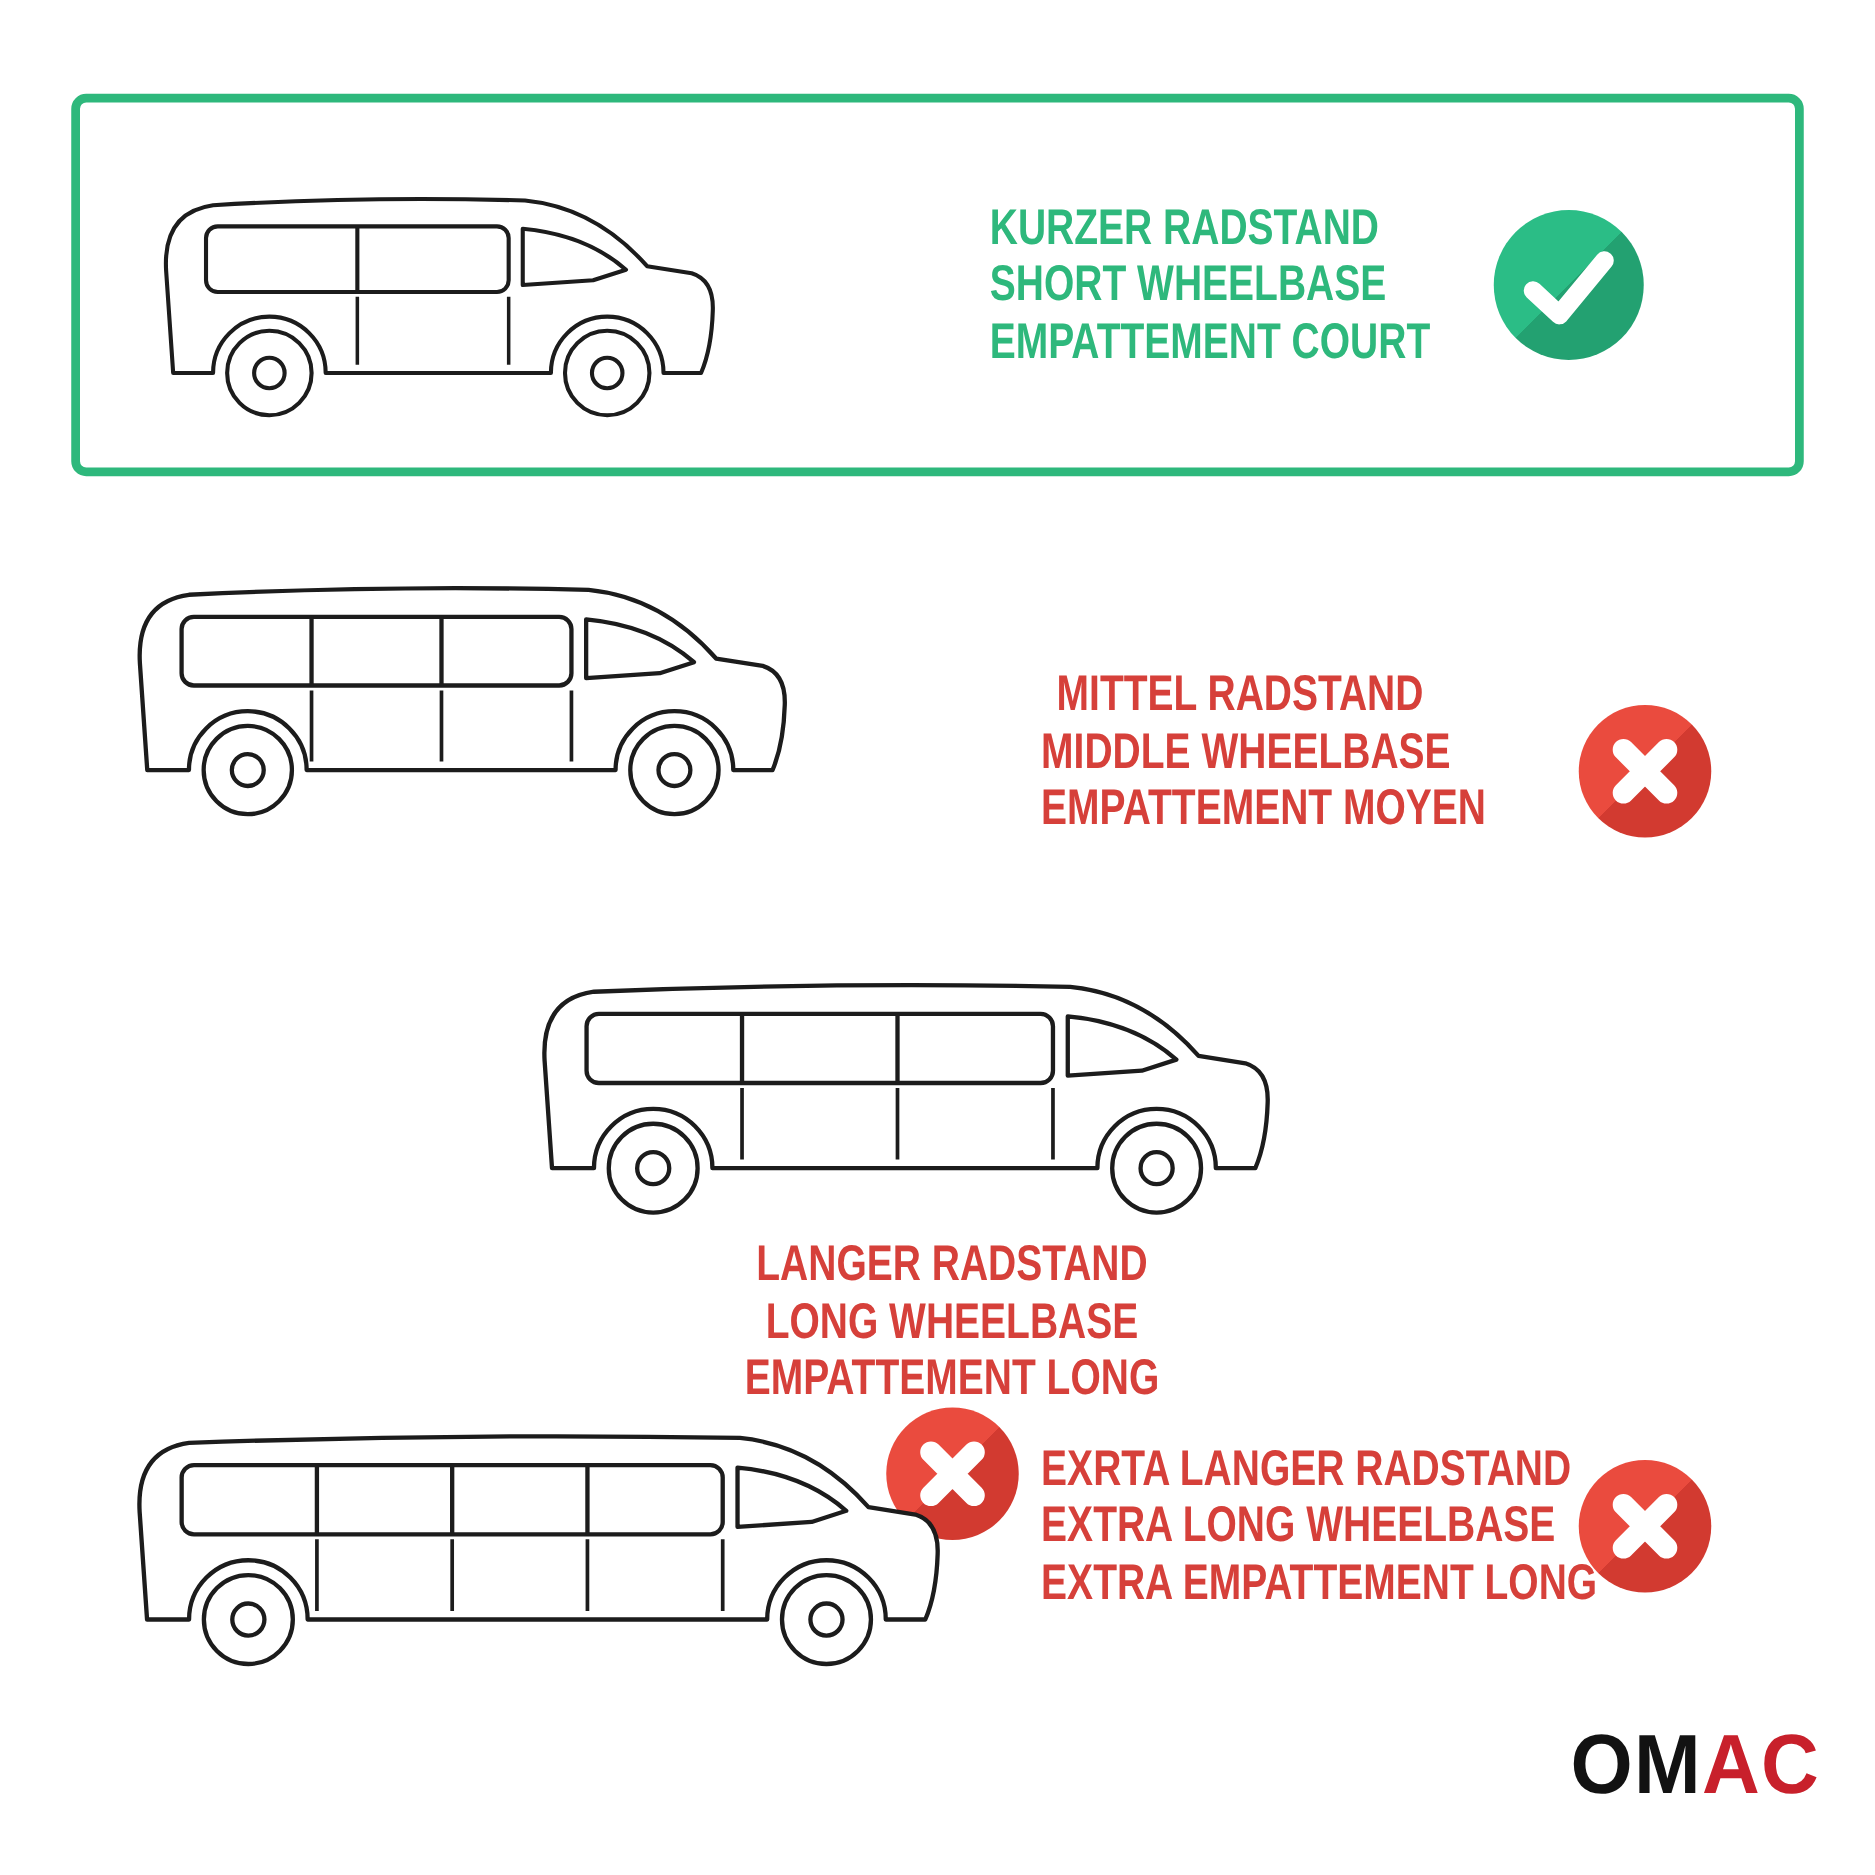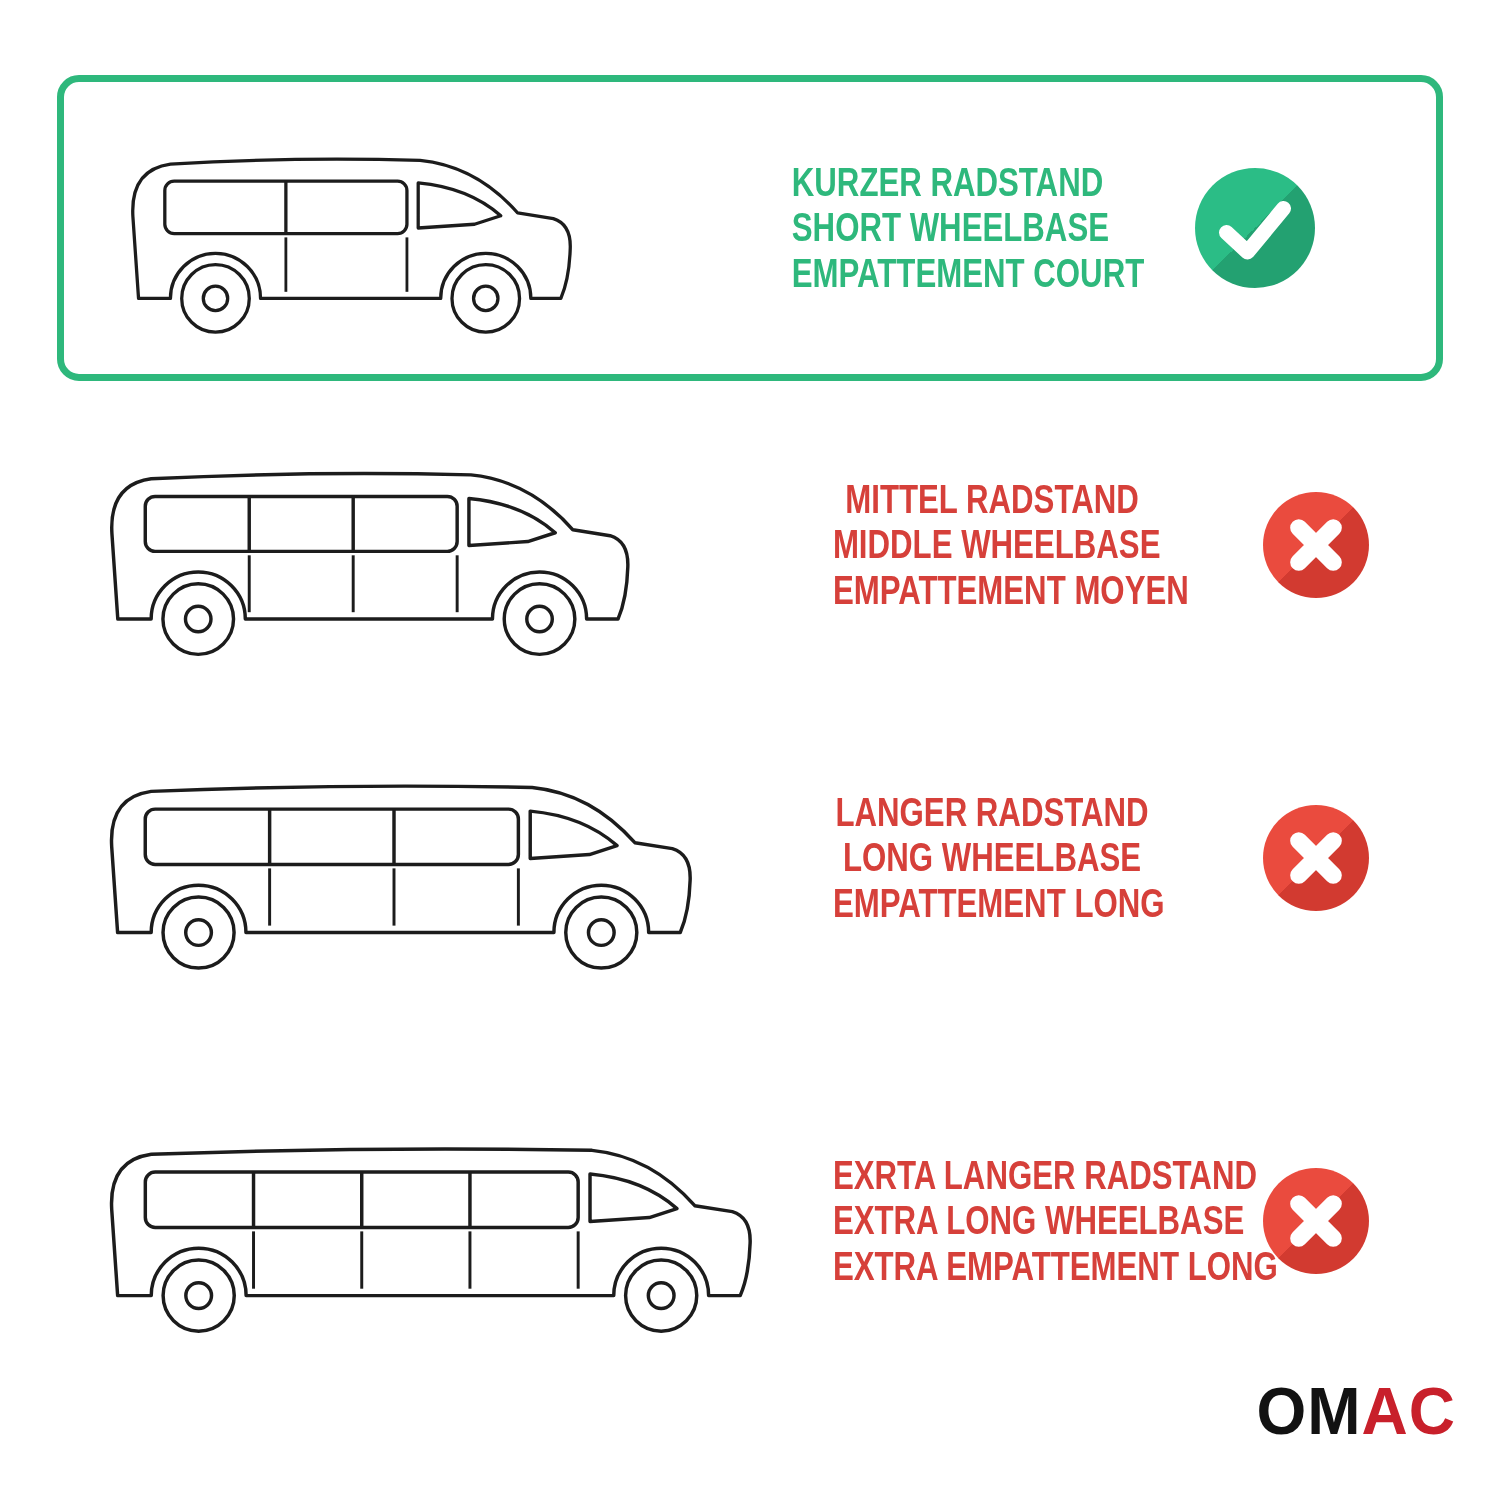--- a/index.html
+++ b/index.html
@@ -12,26 +12,26 @@
   }
   .row{
     position:absolute;left:0;width:1500px;
     display:flex;align-items:center;
     box-sizing:border-box;
     padding:0 64px 0 88px;
   }
   .row.highlight{
     left:57px;width:1386px;
     border:7px solid var(--green);
-    border-radius:22px;
+    border-radius:12px;
     padding:0 56px 0 46px;
   }
   #row-1{top:75px;height:306px;}
-  #row-2{top:420px;height:250px;}
-  #row-3{top:732px;height:252px;}
+  #row-2{top:420px;height:250px;align-items:flex-end;}
+  #row-3{top:732px;height:252px;flex-direction:column;}
   #row-4{top:1092px;height:258px;}
   .van-wrap{flex:0 0 auto;display:flex;align-items:center;}
   .row.highlight .van-wrap{width:640px;}
   .row:not(.highlight) .van-wrap{width:700px;}
   svg.van{display:block;}
   .label{
     flex:1 1 0;min-width:0;
     text-align:center;
     font-weight:700;font-size:40px;line-height:1.14;
     transform:scaleX(.78);

